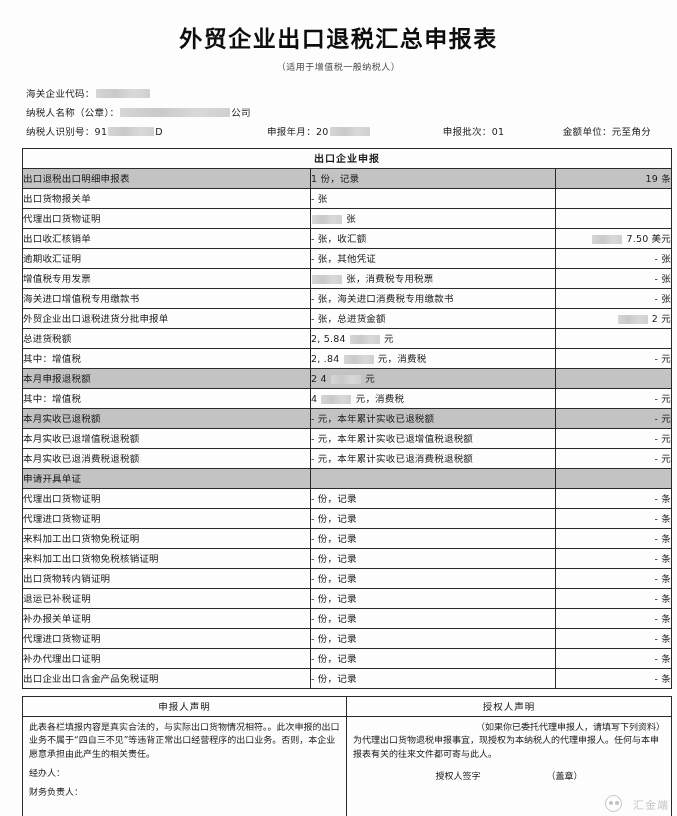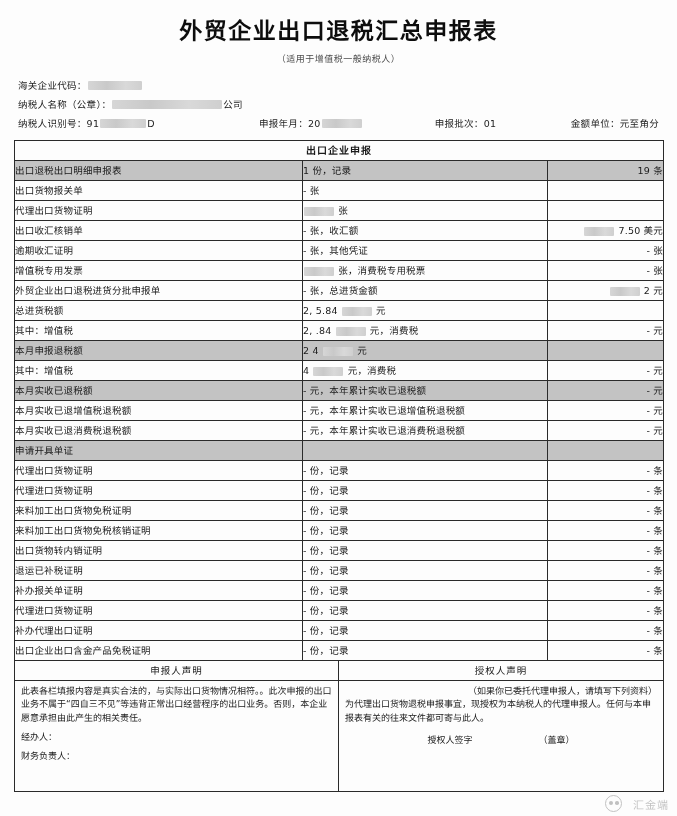--- a/index.html
+++ b/index.html
@@ -14,21 +14,21 @@
     overflow: hidden;
     font-family: "DejaVu Sans", "Liberation Sans", sans-serif;
     color: #1a1a1a;
     -webkit-font-smoothing: antialiased;
     position: relative;
   }
   .page {
     width: 677px;
     height: 816px;
     box-sizing: border-box;
-    padding: 0;
+    padding: 8px;
     position: relative;
     background: #fdfdfd;
   }
 
   
   .title-block {
     padding-top: 18px;
     text-align: center;
   }
   .doc-title {
@@ -77,21 +77,21 @@
   .r-46 { width: 46px; }
 
   .meta-spacer-a { width: 104px; }
   .meta-spacer-b { width: 72px; }
   .meta-right {
     margin-left: auto;
   }
 
   
   .main-table {
-    margin: 7px 14px 0 14px;
+    margin: 7px 14px 8px 14px;
     border: 1px solid #1f1f1f;
     border-collapse: collapse;
     width: 649px;
     table-layout: fixed;
     font-size: 9.5px;
   }
   .main-table td {
     border: 1px solid #2a2a2a;
     padding: 0;
     height: 19px;
@@ -257,20 +257,25 @@
           <td class="cell-right nowrap"><span class="redact r-30"></span> 7.50 美元</td>
         </tr>
         <tr>
           <td class="cell-label nowrap indent-1">逾期收汇证明</td>
           <td class="nowrap cell-mid">- 张，其他凭证</td>
           <td class="cell-right nowrap">- 张</td>
         </tr>
         <tr>
           <td class="cell-label nowrap indent-1">增值税专用发票</td>
           <td class="nowrap cell-mid"><span></span><span class="redact r-30"></span> 张，消费税专用税票</td>
+          <td class="cell-right nowrap">- 张</td>
+        </tr>
+        <tr>
+          <td class="cell-label nowrap indent-1">海关进口增值税专用缴款书</td>
+          <td class="nowrap cell-mid">- 张，海关进口消费税专用缴款书</td>
           <td class="cell-right nowrap">- 张</td>
         </tr>
         <tr>
           <td class="cell-label nowrap indent-1">外贸企业出口退税进货分批申报单</td>
           <td class="nowrap cell-mid">- 张，总进货金额</td>
           <td class="cell-right nowrap"><span class="redact r-30"></span> 2 元</td>
         </tr>
         <tr>
           <td class="cell-label nowrap indent-1">总进货税额</td>
           <td class="nowrap cell-mid"><span>2,         5.84 </span><span class="redact r-30"></span> 元</td>

